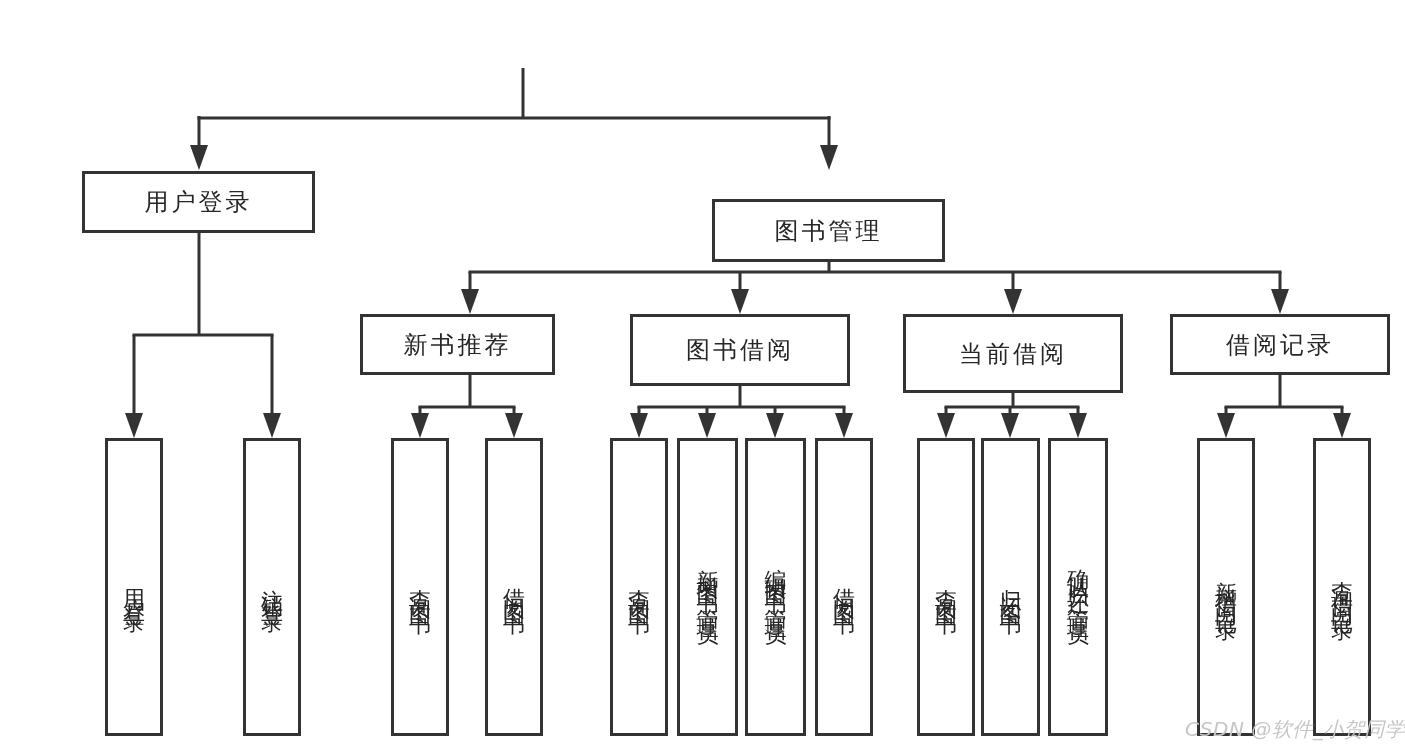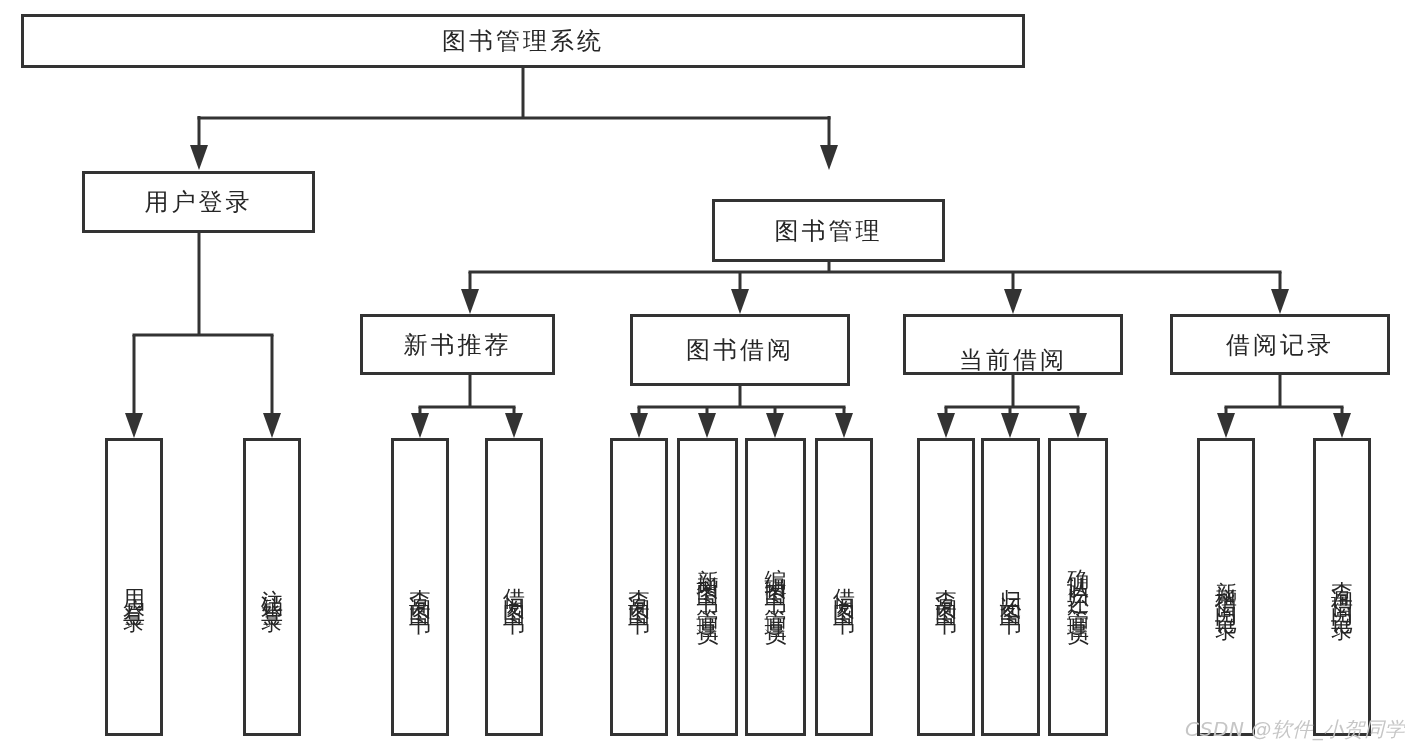--- a/index.html
+++ b/index.html
@@ -42,21 +42,21 @@
     line-height:1;
   }
   
   .n-root{left:21px;top:14px;width:1004px;height:54px;}
   
   .n-user-login{left:82px;top:171px;width:233px;height:62px;}
   .n-book-management{left:712px;top:171px;width:233px;height:63px;margin-top:28px;}
   
   .n-new-book-recommend{left:360px;top:314px;width:195px;height:61px;}
   .n-book-borrow{left:630px;top:314px;width:220px;height:72px;align-items:center;}
-  .n-current-borrow{left:903px;top:314px;width:220px;height:61px;align-items:flex-end;}
+  .n-current-borrow{left:903px;top:314px;width:220px;height:79px;}
   .n-borrow-record{left:1170px;top:314px;width:220px;height:61px;}
   
   .leaf{top:438px;height:298px;}
   .n-leaf-user-login{left:105px;width:58px;}
   .n-leaf-logout{left:243px;width:58px;}
   .n-leaf-query-book-1{left:391px;width:58px;}
   .n-leaf-borrow-book-1{left:485px;width:58px;}
   .n-leaf-query-book-2{left:610px;width:58px;}
   .n-leaf-add-book{left:677px;width:61px;}
   .n-leaf-edit-book{left:745px;width:61px;}
@@ -137,23 +137,20 @@
     <polygon points="1078,438 1069,413 1087,413"></polygon>
 
     <line x1="1280" y1="375" x2="1280" y2="407"></line>
     <line x1="1224.5" y1="407" x2="1343.5" y2="407"></line>
     <line x1="1226" y1="407" x2="1226" y2="418"></line>
     <polygon points="1226,438 1217,413 1235,413"></polygon>
     <line x1="1342" y1="407" x2="1342" y2="418"></line>
     <polygon points="1342,438 1333,413 1351,413"></polygon>
   </svg>
 
-  <div class="node n-root">
-    <span>图书管理系统</span>
-  </div>
 
   <div class="node n-user-login">
     <span>用户登录</span>
   </div>
   <div class="node n-book-management">
     <span>图书管理</span>
   </div>
 
   <div class="node n-new-book-recommend">
     <span>新书推荐</span>

